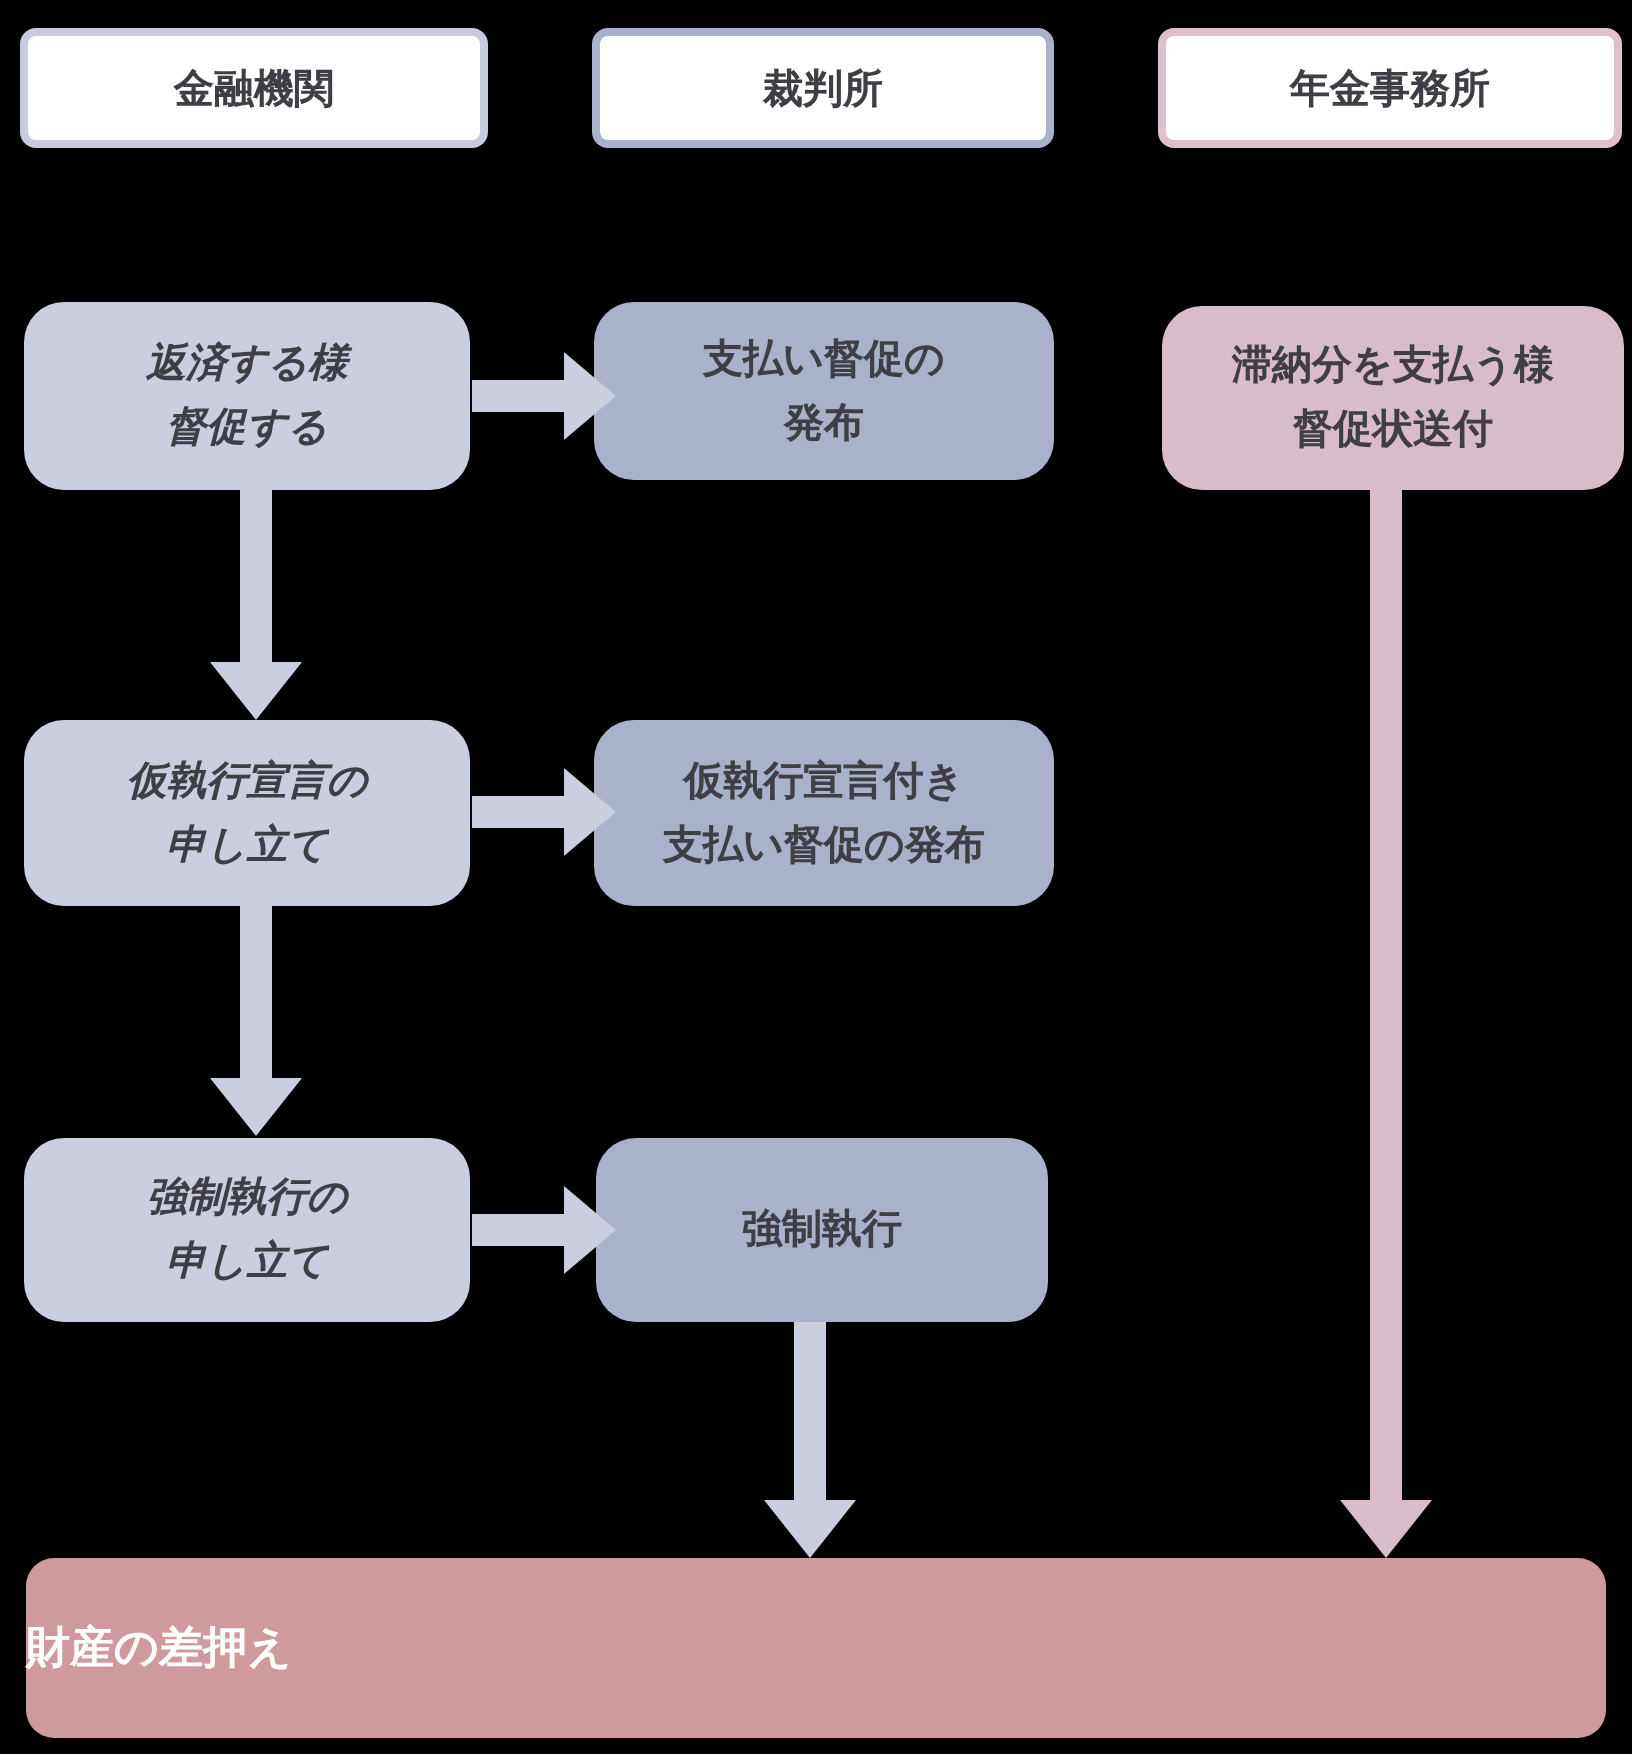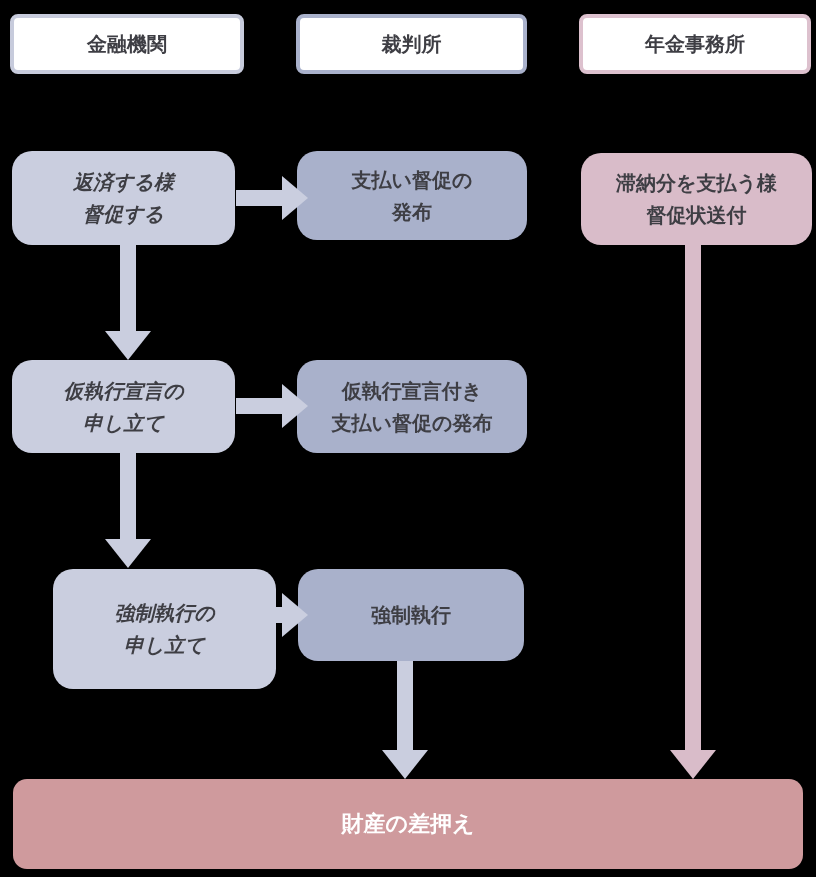--- a/index.html
+++ b/index.html
@@ -53,31 +53,31 @@
   .box span { white-space: pre-line; }
   .fill-1 { background: #cacedf; font-style: italic; }
   .fill-2 { background: #a9b1cb; }
   .fill-3 { background: #d9bcc9; }
 
   .r1c1 { left: 12px;  top: 151px; width: 223px; height: 94px; }
   .r1c2 { left: 297px; top: 151px; width: 230px; height: 89px; justify-content: center; }
   .r1c3 { left: 581px; top: 153px; width: 231px; height: 92px; }
   .r2c1 { left: 12px;  top: 360px; width: 223px; height: 93px; }
   .r2c2 { left: 297px; top: 360px; width: 230px; height: 93px; }
-  .r3c1 { left: 12px;  top: 569px; width: 223px; height: 120px; margin-left: 41px; }
+  .r3c1 { left: 12px;  top: 569px; width: 223px; height: 92px; }
   .r3c2 { left: 298px; top: 569px; width: 226px; height: 92px; }
 
   .bottom-box {
     position: absolute;
     left: 13px; top: 779px; width: 790px; height: 90px;
     background: #cf9a9d;
     border-radius: 14px;
     display: flex;
     align-items: center;
-    justify-content: center;
+    justify-content: flex-start;
     font-weight: bold;
     font-size: 22px;
     color: #ffffff;
   }
 
   
   .shaft { position: absolute; background: #cacedf; }
   .shaft.pink { background: #d9bcc9; }
 
   .head-right {

